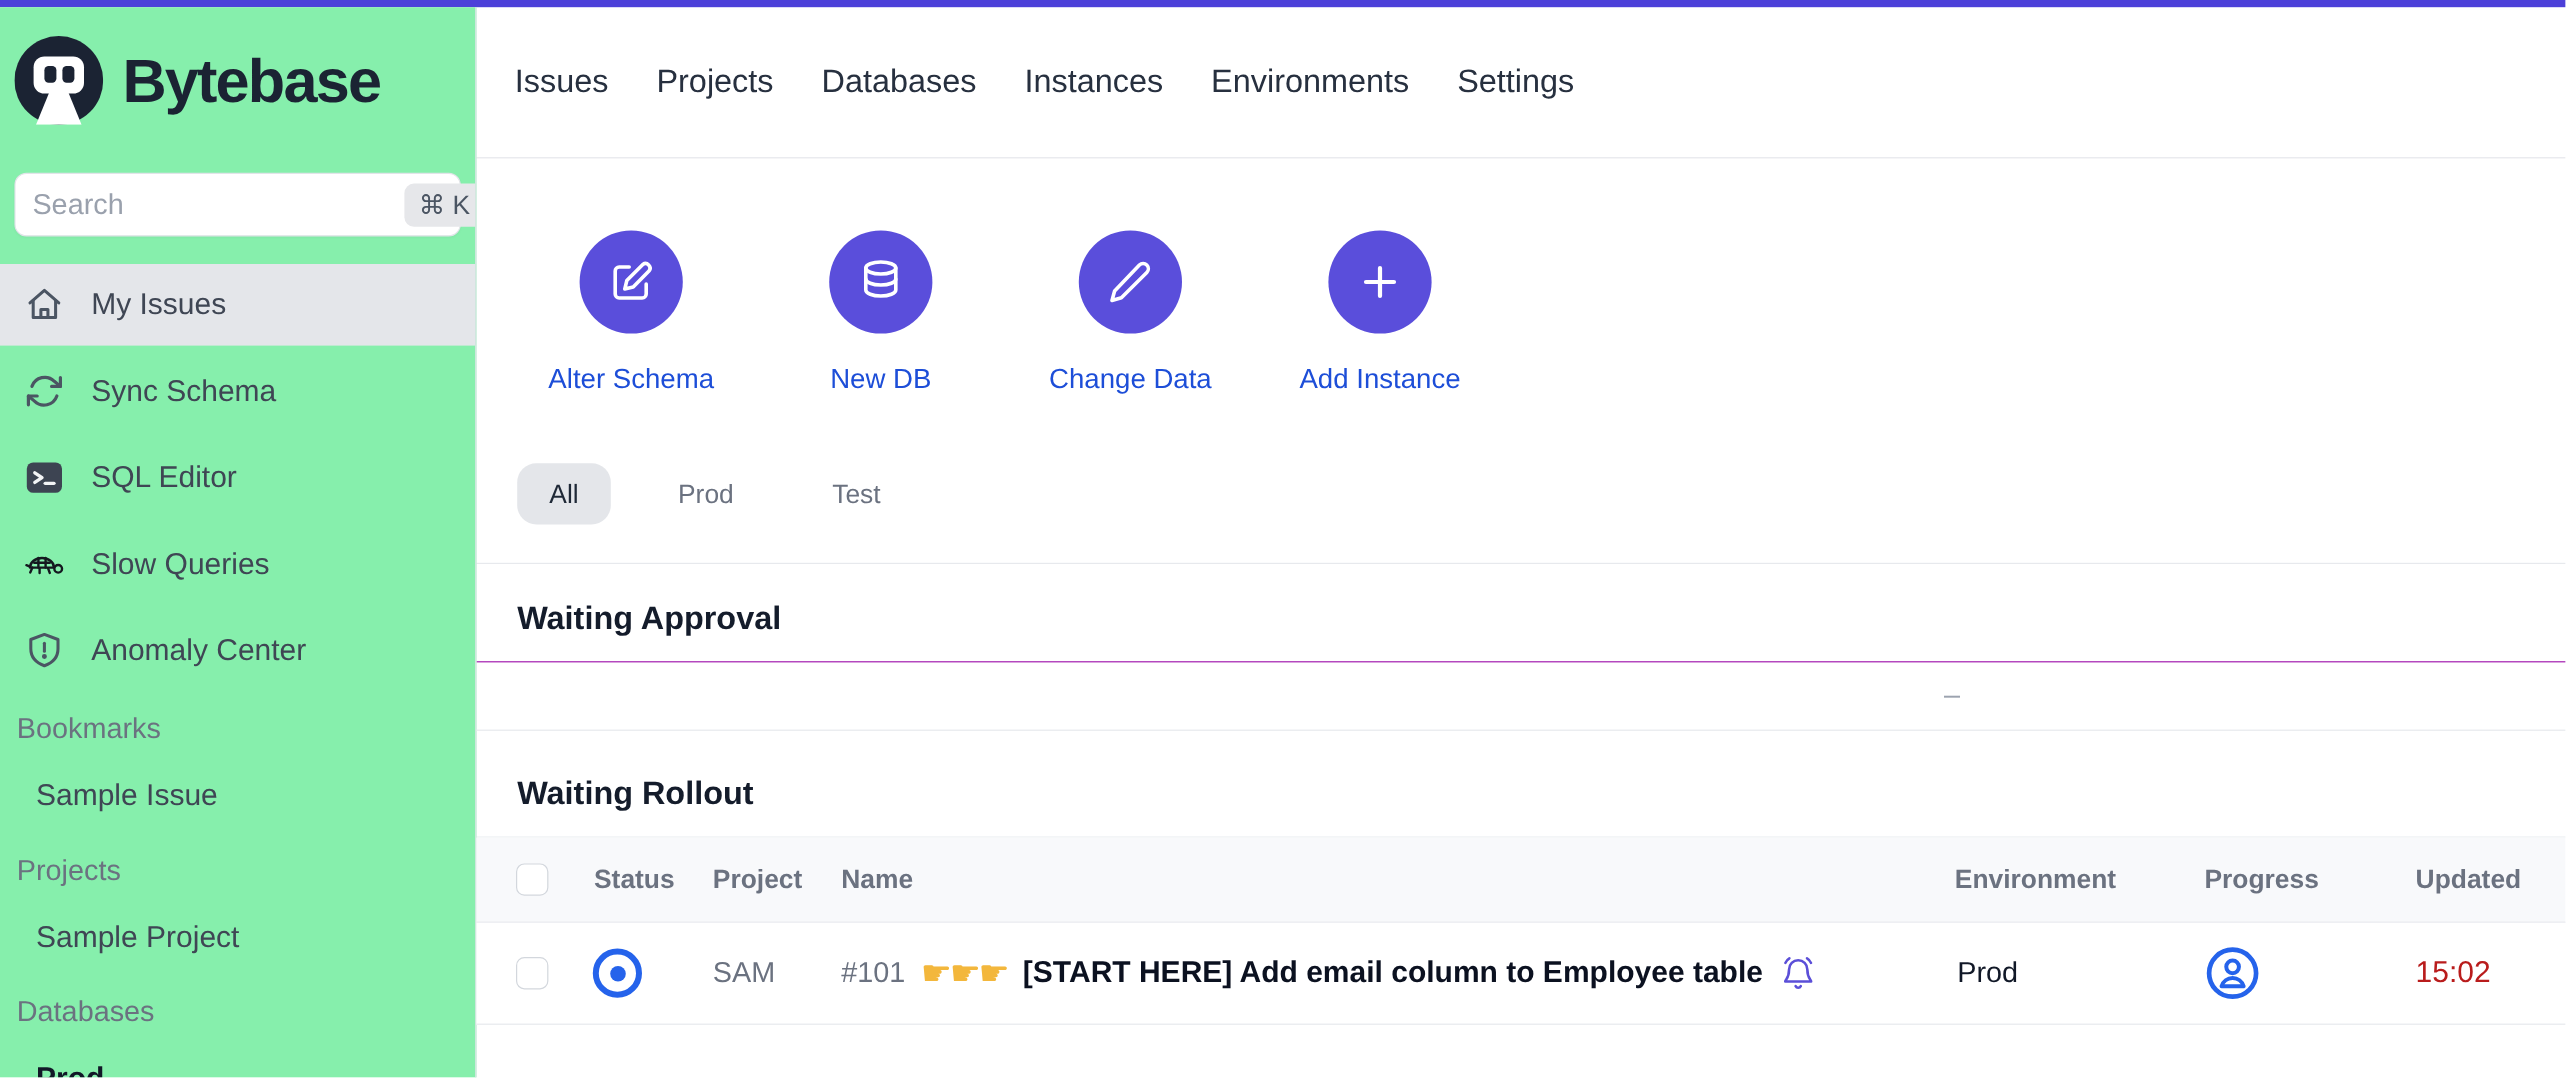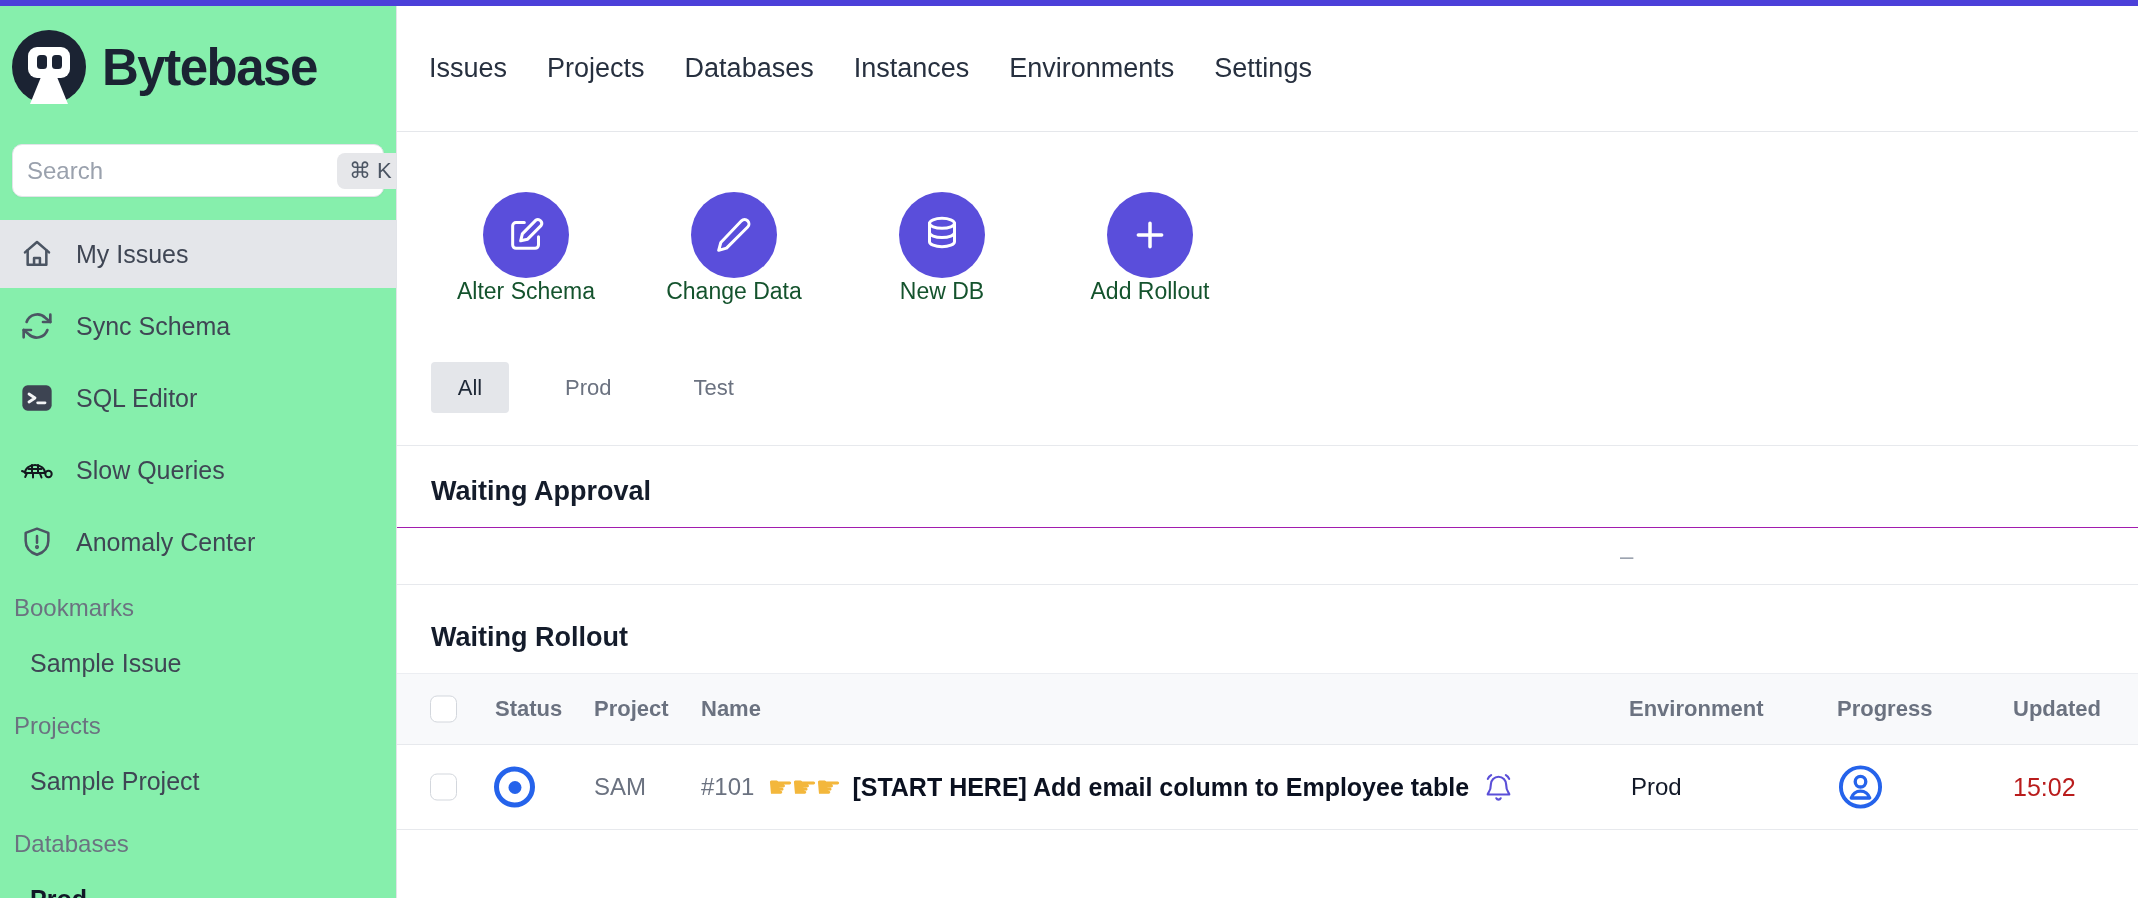--- a/index.html
+++ b/index.html
@@ -40,26 +40,26 @@
   
   .main { flex:1; display:flex; flex-direction:column; min-width:0; }
   .topnav { height:126px; flex:none; display:flex; align-items:center; gap:40px;
     padding-left:32px; border-bottom:1px solid #e5e7eb; }
   .topnav a { font-size:27px; color:#27303f; text-decoration:none; font-weight:500; cursor:pointer; }
 
   .quick-actions { display:flex; gap:8px; padding:60px 0 0 29px; }
   .qa { width:200px; display:flex; flex-direction:column; align-items:center; cursor:pointer; }
   .qa-circle { width:86px; height:86px; border-radius:50%; background:#5a4edb; display:flex;
     align-items:center; justify-content:center; }
-  .qa-label { font-size:23px; font-weight:500; color:#14532d; }
+  .qa-label { margin-top:24px; font-size:23px; font-weight:500; color:#1d4ed8; }
 
   .filter-tabs { display:flex; align-items:center; margin-top:57px; padding-left:34px; }
   .ftab { height:51px; display:flex; align-items:center; justify-content:center;
     font-size:22px; font-weight:500; color:#6b7280; cursor:pointer; }
-  .ftab.active { width:78px; background:#e4e6ea; border-radius:4px; color:#1f2937; }
+  .ftab.active { width:78px; background:#e4e6ea; border-radius:16px; color:#1f2937; }
   .ftab.t2 { margin-left:56px; }
   .ftab.t3 { margin-left:82px; }
 
   .hr { border-bottom:1px solid #e7e9ed; }
   .hr.below-tabs { margin-top:32px; }
 
   .section-heading { padding:30px 0 20px 34px; border-bottom:1px solid #a21caf; }
   .section-heading h2 { font-size:27px; font-weight:700; color:#141c2b; }
 
   .empty-row { position:relative; height:57px; border-bottom:1px solid #e7e9ed; }
@@ -208,42 +208,42 @@
             <svg viewBox="0 0 24 24" width="40" height="40" fill="none" stroke="#ffffff" stroke-width="1.8" stroke-linecap="round" stroke-linejoin="round">
               <path d="M11 4.5 H6 a2 2 0 0 0 -2 2 V18 a2 2 0 0 0 2 2 h11.5 a2 2 0 0 0 2 -2 v-5"></path>
               <path d="M17.8 3.2 a2.3 2.3 0 0 1 3.2 3.2 L13 14.5 l-4.2 1 1 -4.2 Z"></path>
             </svg>
           </div>
           <div class="qa-label">Alter Schema</div>
         </div>
         <div class="qa">
           <div class="qa-circle">
             <svg viewBox="0 0 24 24" width="40" height="40" fill="none" stroke="#ffffff" stroke-width="1.8" stroke-linecap="round" stroke-linejoin="round">
-              <path d="M16.5 3.5 a2.6 2.6 0 0 1 3.7 3.7 L7.5 19.9 L2.8 21.2 l1.3 -4.7 Z"></path>
+              <ellipse cx="12" cy="5" rx="7.5" ry="3"></ellipse>
+              <path d="M19.5 5 v5.5 c0 1.66 -3.36 3 -7.5 3 s-7.5 -1.34 -7.5 -3 V5"></path>
+              <path d="M19.5 10.5 v5.5 c0 1.66 -3.36 3 -7.5 3 s-7.5 -1.34 -7.5 -3 v-5.5"></path>
             </svg>
           </div>
-          <div class="qa-label">Change Data</div>
+          <div class="qa-label">New DB</div>
         </div>
         <div class="qa">
           <div class="qa-circle">
             <svg viewBox="0 0 24 24" width="40" height="40" fill="none" stroke="#ffffff" stroke-width="1.8" stroke-linecap="round" stroke-linejoin="round">
-              <ellipse cx="12" cy="5" rx="7.5" ry="3"></ellipse>
-              <path d="M19.5 5 v5.5 c0 1.66 -3.36 3 -7.5 3 s-7.5 -1.34 -7.5 -3 V5"></path>
-              <path d="M19.5 10.5 v5.5 c0 1.66 -3.36 3 -7.5 3 s-7.5 -1.34 -7.5 -3 v-5.5"></path>
+              <path d="M16.5 3.5 a2.6 2.6 0 0 1 3.7 3.7 L7.5 19.9 L2.8 21.2 l1.3 -4.7 Z"></path>
             </svg>
           </div>
-          <div class="qa-label">New DB</div>
+          <div class="qa-label">Change Data</div>
         </div>
         <div class="qa">
           <div class="qa-circle">
             <svg viewBox="0 0 24 24" width="40" height="40" fill="none" stroke="#ffffff" stroke-width="2.1" stroke-linecap="round">
               <path d="M12 5 v14 M5 12 h14"></path>
             </svg>
           </div>
-          <div class="qa-label">Add Rollout</div>
+          <div class="qa-label">Add Instance</div>
         </div>
       </div>
 
       <div class="filter-tabs">
         <div class="ftab active">All</div>
         <div class="ftab t2">Prod</div>
         <div class="ftab t3">Test</div>
       </div>
 
       <div class="hr below-tabs"></div>

